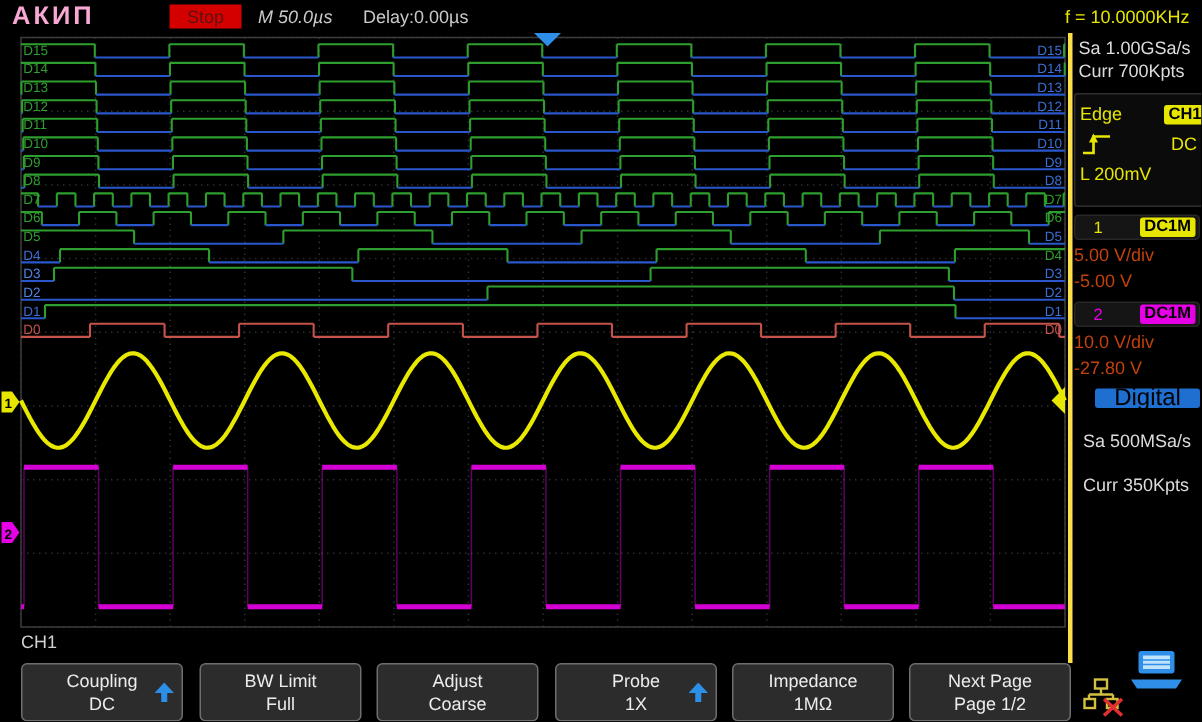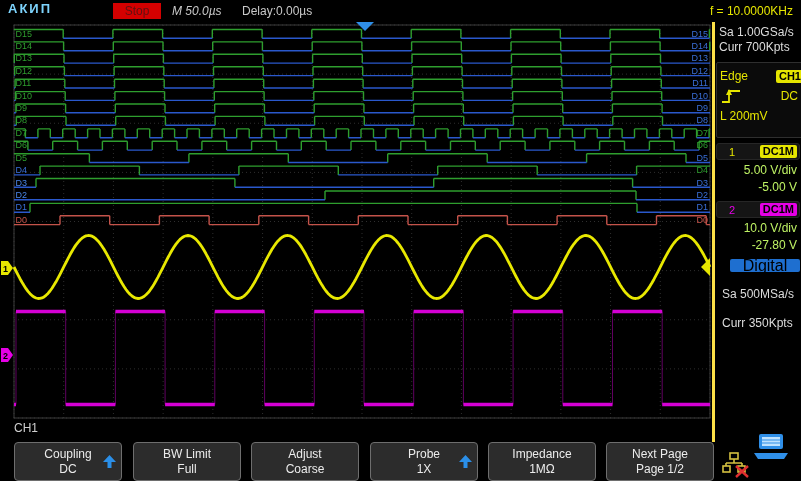--- a/index.html
+++ b/index.html
@@ -1,21 +1,21 @@
 <!DOCTYPE html>
 <html><head>
 <meta charset="utf-8">
 <style>
   html,body{margin:0;padding:0;background:#000;}
   .screen{position:relative;width:801px;height:481px;background:#000;overflow:hidden;
           font-family:"Liberation Sans","DejaVu Sans",sans-serif;}
   #scope{position:absolute;left:0;top:0;}
   
   .topbar{position:absolute;left:0;top:0;width:801px;height:22px;background:#000;}
-  .brand{position:absolute;left:8px;top:1px;color:#7dd3fc;font-size:13px;font-weight:bold;letter-spacing:2px;}
+  .brand{position:absolute;left:8px;top:1px;color:#f9a8d4;font-size:17px;font-weight:bold;letter-spacing:2px;}
   .stop{position:absolute;left:113px;top:3px;width:48px;height:16px;background:#d40000;color:#601010;
         font-size:12px;text-align:center;line-height:16px;}
   .tb{position:absolute;left:172px;top:4px;color:#c9c9c9;font-size:12px;font-style:italic;}
   .delay{position:absolute;left:242px;top:4px;color:#c9c9c9;font-size:12px;}
   .freq{position:absolute;right:8px;top:4px;color:#e6e600;font-size:12px;}
   
   .sidebar{position:absolute;left:712px;top:22px;width:89px;height:420px;border-left:3px solid #fde047;}
   .acq{padding:3px 0 0 4px;color:#dcdcdc;font-size:12px;line-height:15px;}
   .panel{position:absolute;left:1px;width:84px;}
   .trig{top:40px;height:68px;border:1px solid #2f2f2f;background:#0b0b0b;border-radius:2px;padding:3px;}
@@ -23,21 +23,21 @@
   .yel{color:#e6e600;font-size:12px;}
   .badge{font-size:11px;font-weight:bold;color:#000;padding:0 3px;border-radius:2px;line-height:13px;height:13px;}
   .yel-bg{background:#e6e600;}
   .mag-bg{background:#e600e6;}
   .ch1p{top:121px;height:54px;}
   .ch2p{top:179px;height:54px;}
   .ch-head{display:flex;justify-content:space-between;align-items:center;background:#151515;
            border:1px solid #262626;border-radius:3px;height:15px;padding:0 2px;}
   .ch-num{font-size:11px;width:26px;text-align:center;}
   .c1{color:#e6e600}.c2{color:#e600e6}
-  .vdiv{color:#bef264;font-size:12px;text-align:right;padding-right:3px;margin-top:3px;}
+  .vdiv{color:#c2410c;font-size:12px;text-align:left;padding-right:3px;margin-top:3px;}
   .digp{top:237px;height:56px;}
   .dig-bar{margin-left:14px;background:#1e6fd0;color:#000;font-size:16px;text-align:center;
            border-radius:2px;height:13px;line-height:13px;}
   .dig-row{color:#dcdcdc;font-size:12px;padding-left:6px;margin-top:15px;}
   
   .ch1-label{position:absolute;left:14px;top:421px;color:#d0d0d0;font-size:12px;}
   .menu-btn{position:absolute;top:442px;width:106px;height:37px;background:#2c2c2c;border:1px solid #6e6e6e;
             border-radius:4px;color:#ececec;font-size:12px;display:flex;flex-direction:column;
             align-items:center;justify-content:center;line-height:15px;cursor:default;}
   .menu-btn .arr{position:absolute;right:5px;top:12px;}

